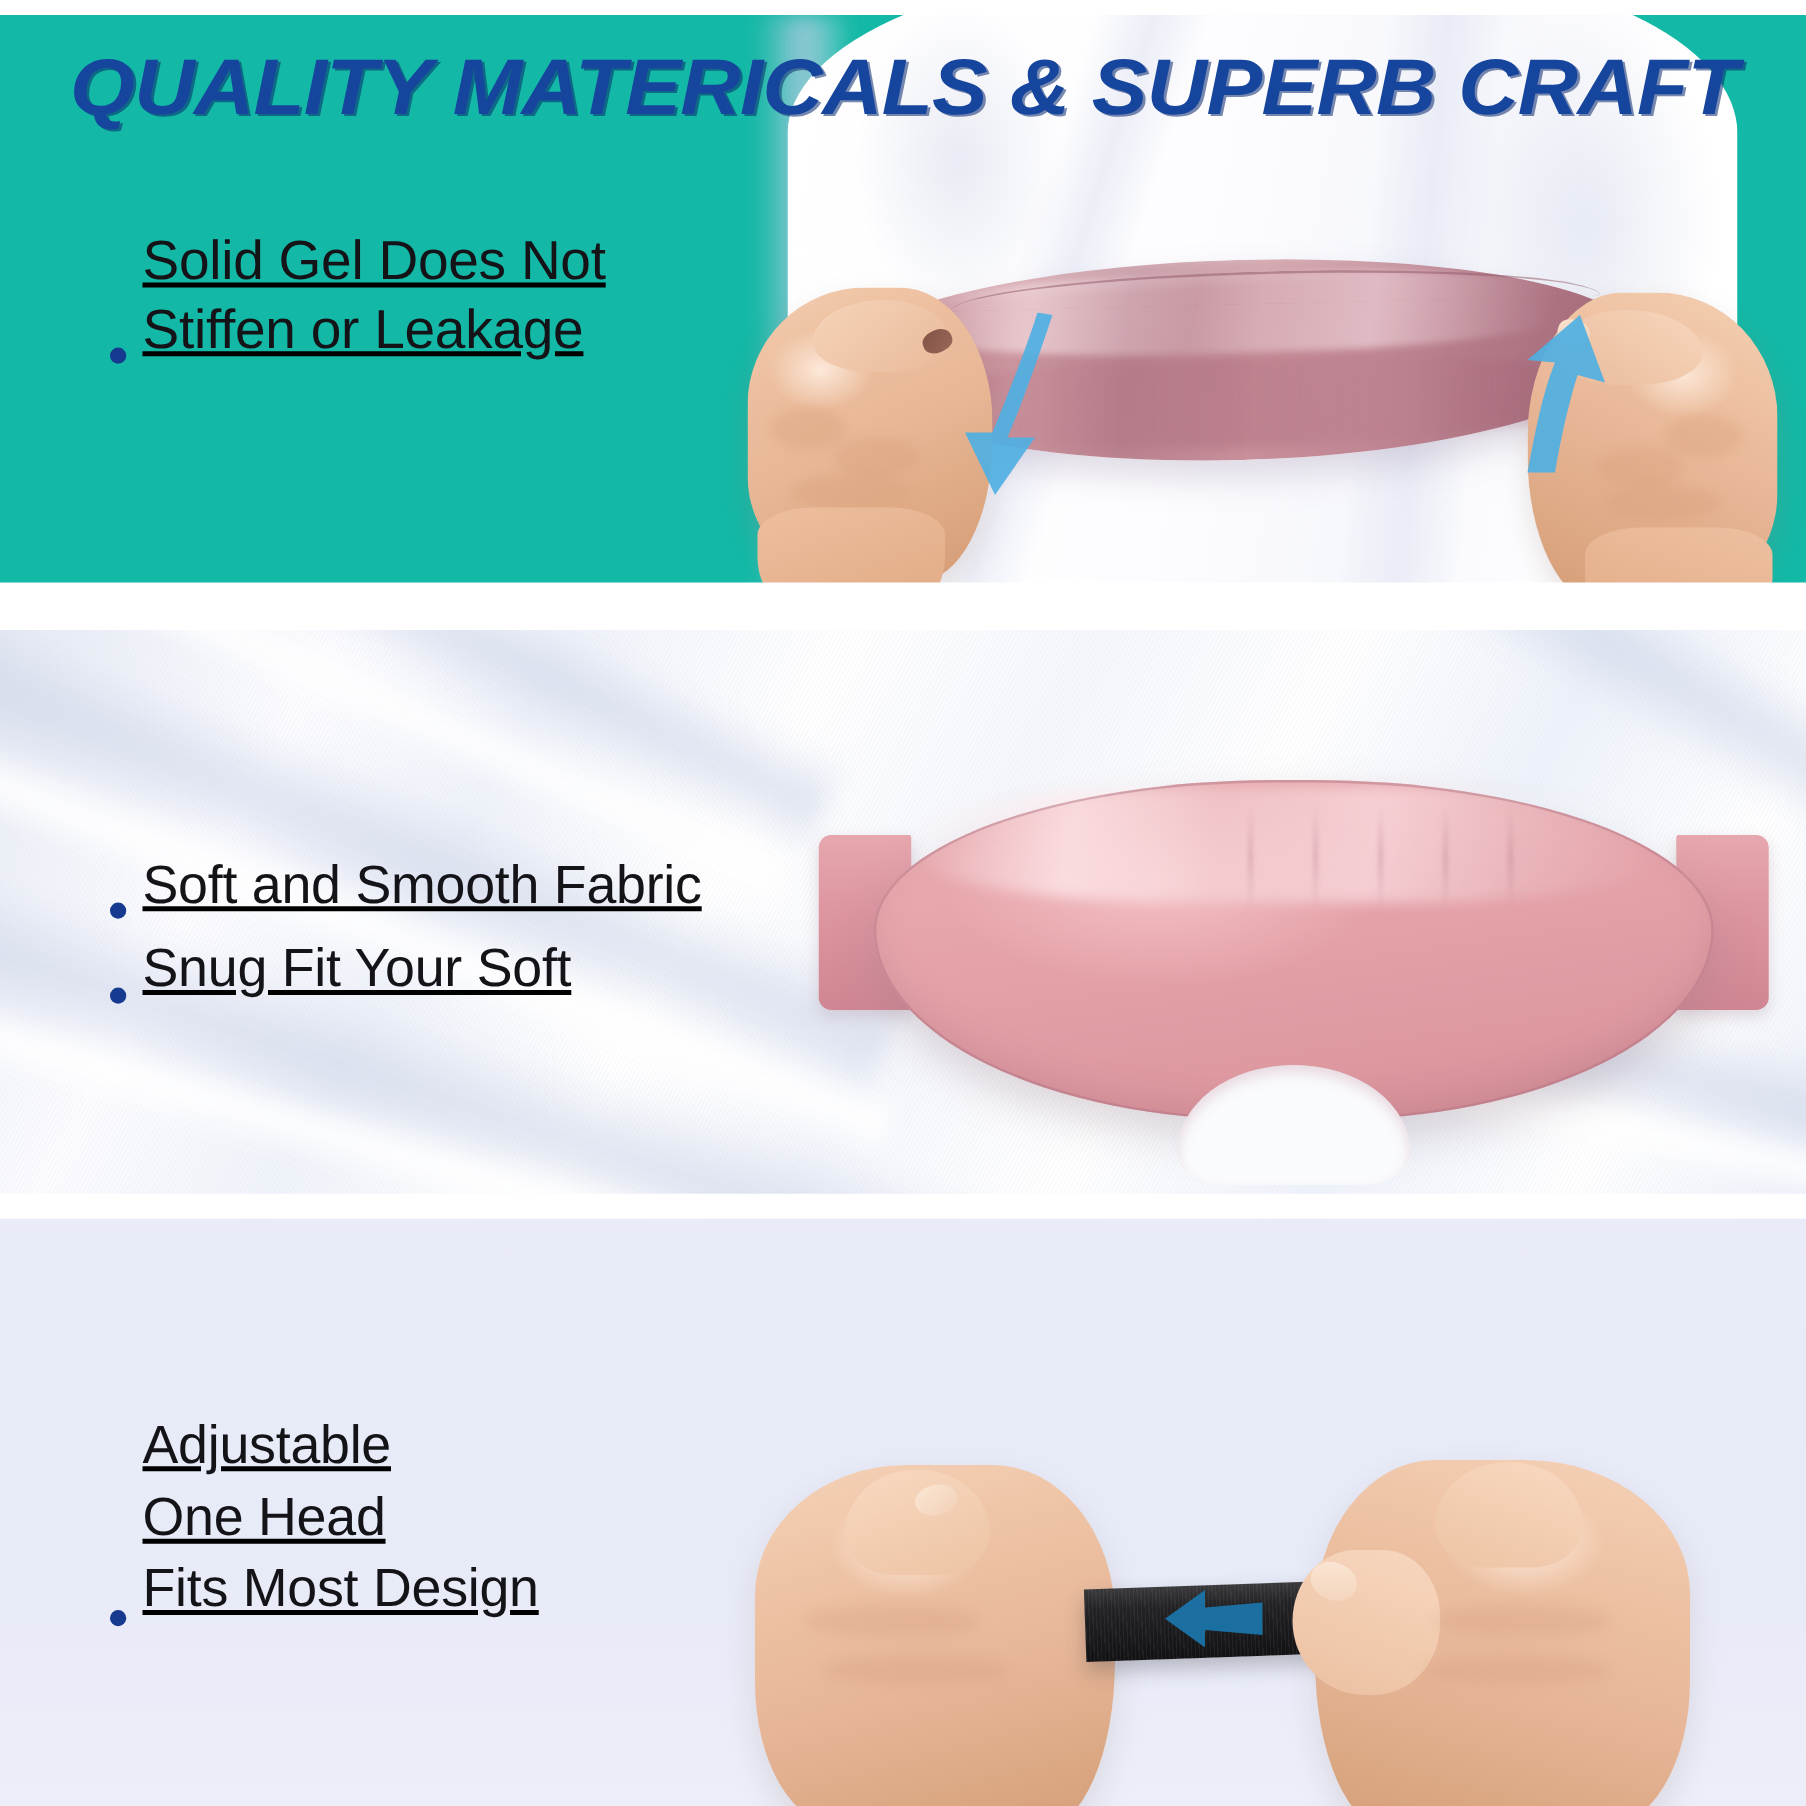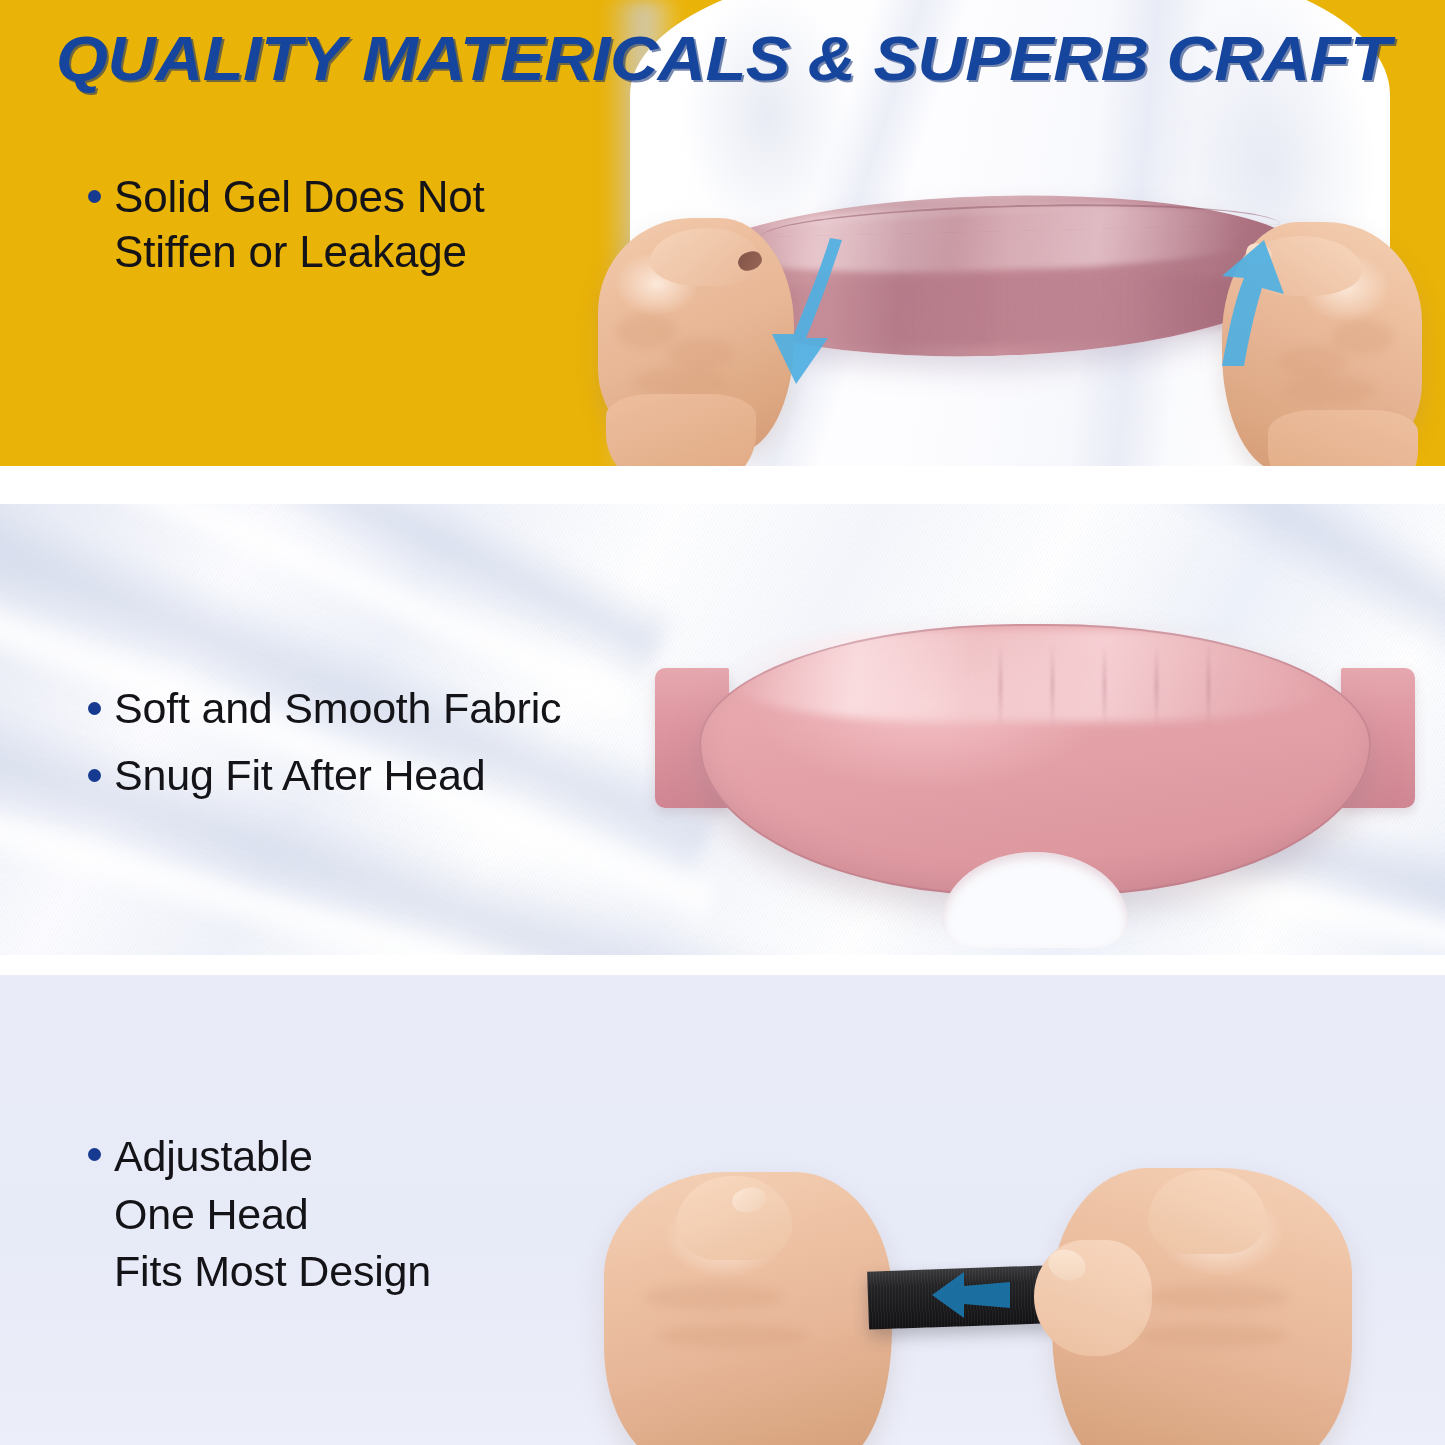--- a/index.html
+++ b/index.html
@@ -3,22 +3,22 @@
 <meta charset="utf-8">
 <style>
   * { margin:0; padding:0; box-sizing:border-box; }
   html,body{ width:1445px; height:1445px; overflow:hidden; background:#ffffff;
              font-family:"Liberation Sans", sans-serif; }
 
   .page{ position:relative; width:1445px; height:1445px; background:#ffffff; }
 
   
   .panel1{
-    position:absolute; left:0; top:0; width:1445px; height:466px;
-    background:#eab308; overflow:hidden;
+    position:absolute; left:0; top:12px; width:1445px; height:466px;
+    background:#14b8a6; overflow:hidden;
   }
   .p1-shirt{
     position:absolute; left:630px; top:-40px; width:760px; height:520px;
     background:
       radial-gradient(ellipse 120px 180px at 18% 30%, rgba(215,220,235,.55), rgba(255,255,255,0) 70%),
       radial-gradient(ellipse 150px 240px at 84% 40%, rgba(210,216,234,.5), rgba(255,255,255,0) 72%),
       linear-gradient(100deg,#ffffff 0%,#fdfdff 42%,#f6f7fc 64%,#ffffff 86%);
     border-radius:42% 38% 8% 8% / 26% 26% 4% 4%;
     filter:blur(.3px);
   }
@@ -283,21 +283,21 @@
   .title{
     position:absolute; left:56px; top:22px; width:1340px;
     font-size:63px; font-weight:700; font-style:italic;
     color:#16459e; letter-spacing:-0.5px;
     transform:scaleX(1.06); transform-origin:left center;
     text-shadow:2px 2px 0 rgba(10,40,110,.55);
     white-space:nowrap;
   }
 
   .bullets{ position:absolute; }
-  .b-row{ display:flex; align-items:flex-start; }
+  .b-row{ display:flex; align-items:flex-end;text-decoration:underline; }
   .dot{
     flex:0 0 auto; width:13px; height:13px; border-radius:50%;
     background:#163a8f; margin-top:20px; margin-right:13px;
   }
   .b-text{
     font-size:44px; color:#131318; line-height:1.24; white-space:pre-line;
     letter-spacing:-0.2px;
   }
 
   .bl1{ left:88px; top:170px; }
@@ -373,21 +373,21 @@
     <div class="silk-fold" style="left:980px; top:300px; width:640px; height:96px; transform:rotate(14deg);"></div>
     <div class="silk-hi" style="left:1020px; top:380px; width:600px; height:48px; transform:rotate(12deg);"></div>
 
     <div class="bullets bl2" style="top:178px;">
       <div class="b-row">
         <span class="dot"></span>
         <span class="b-text">Soft and Smooth Fabric</span>
       </div>
       <div class="b-row">
         <span class="dot"></span>
-        <span class="b-text">Snug Fit After Head</span>
+        <span class="b-text">Snug Fit Your Soft</span>
       </div>
     </div>
   </div>
 
   <div class="mask-wrap">
     <div class="mask-strap strap-l"></div>
     <div class="mask-strap strap-r"></div>
     <div class="mask-body">
       <div class="mask-crease" style="left:300px;"></div>
       <div class="mask-crease" style="left:352px;"></div>

